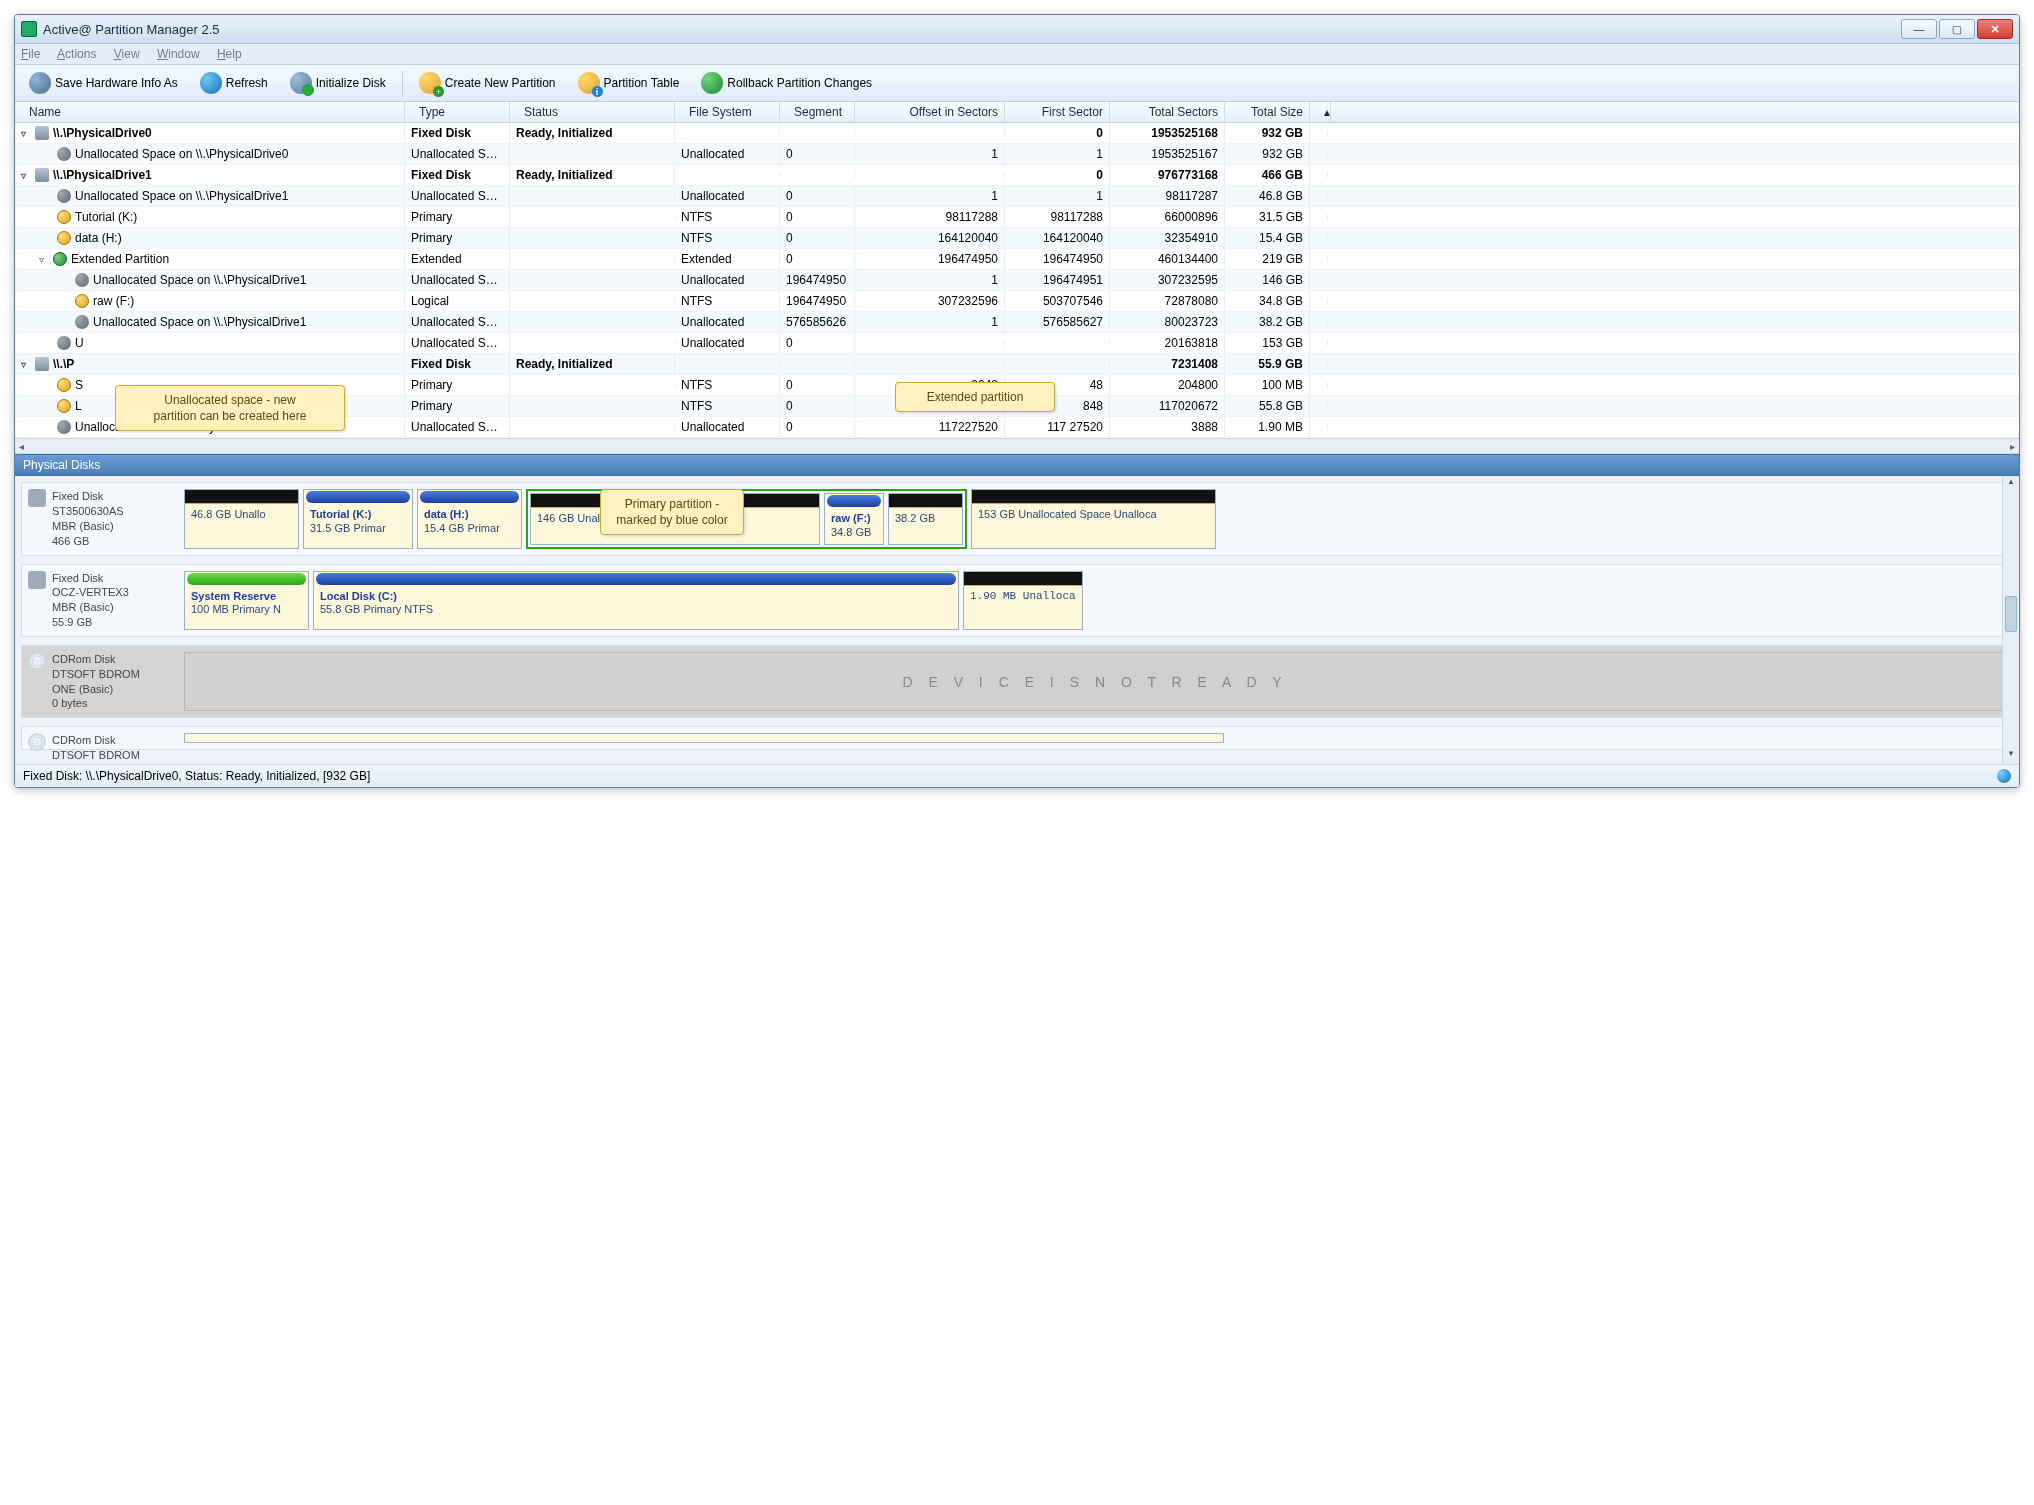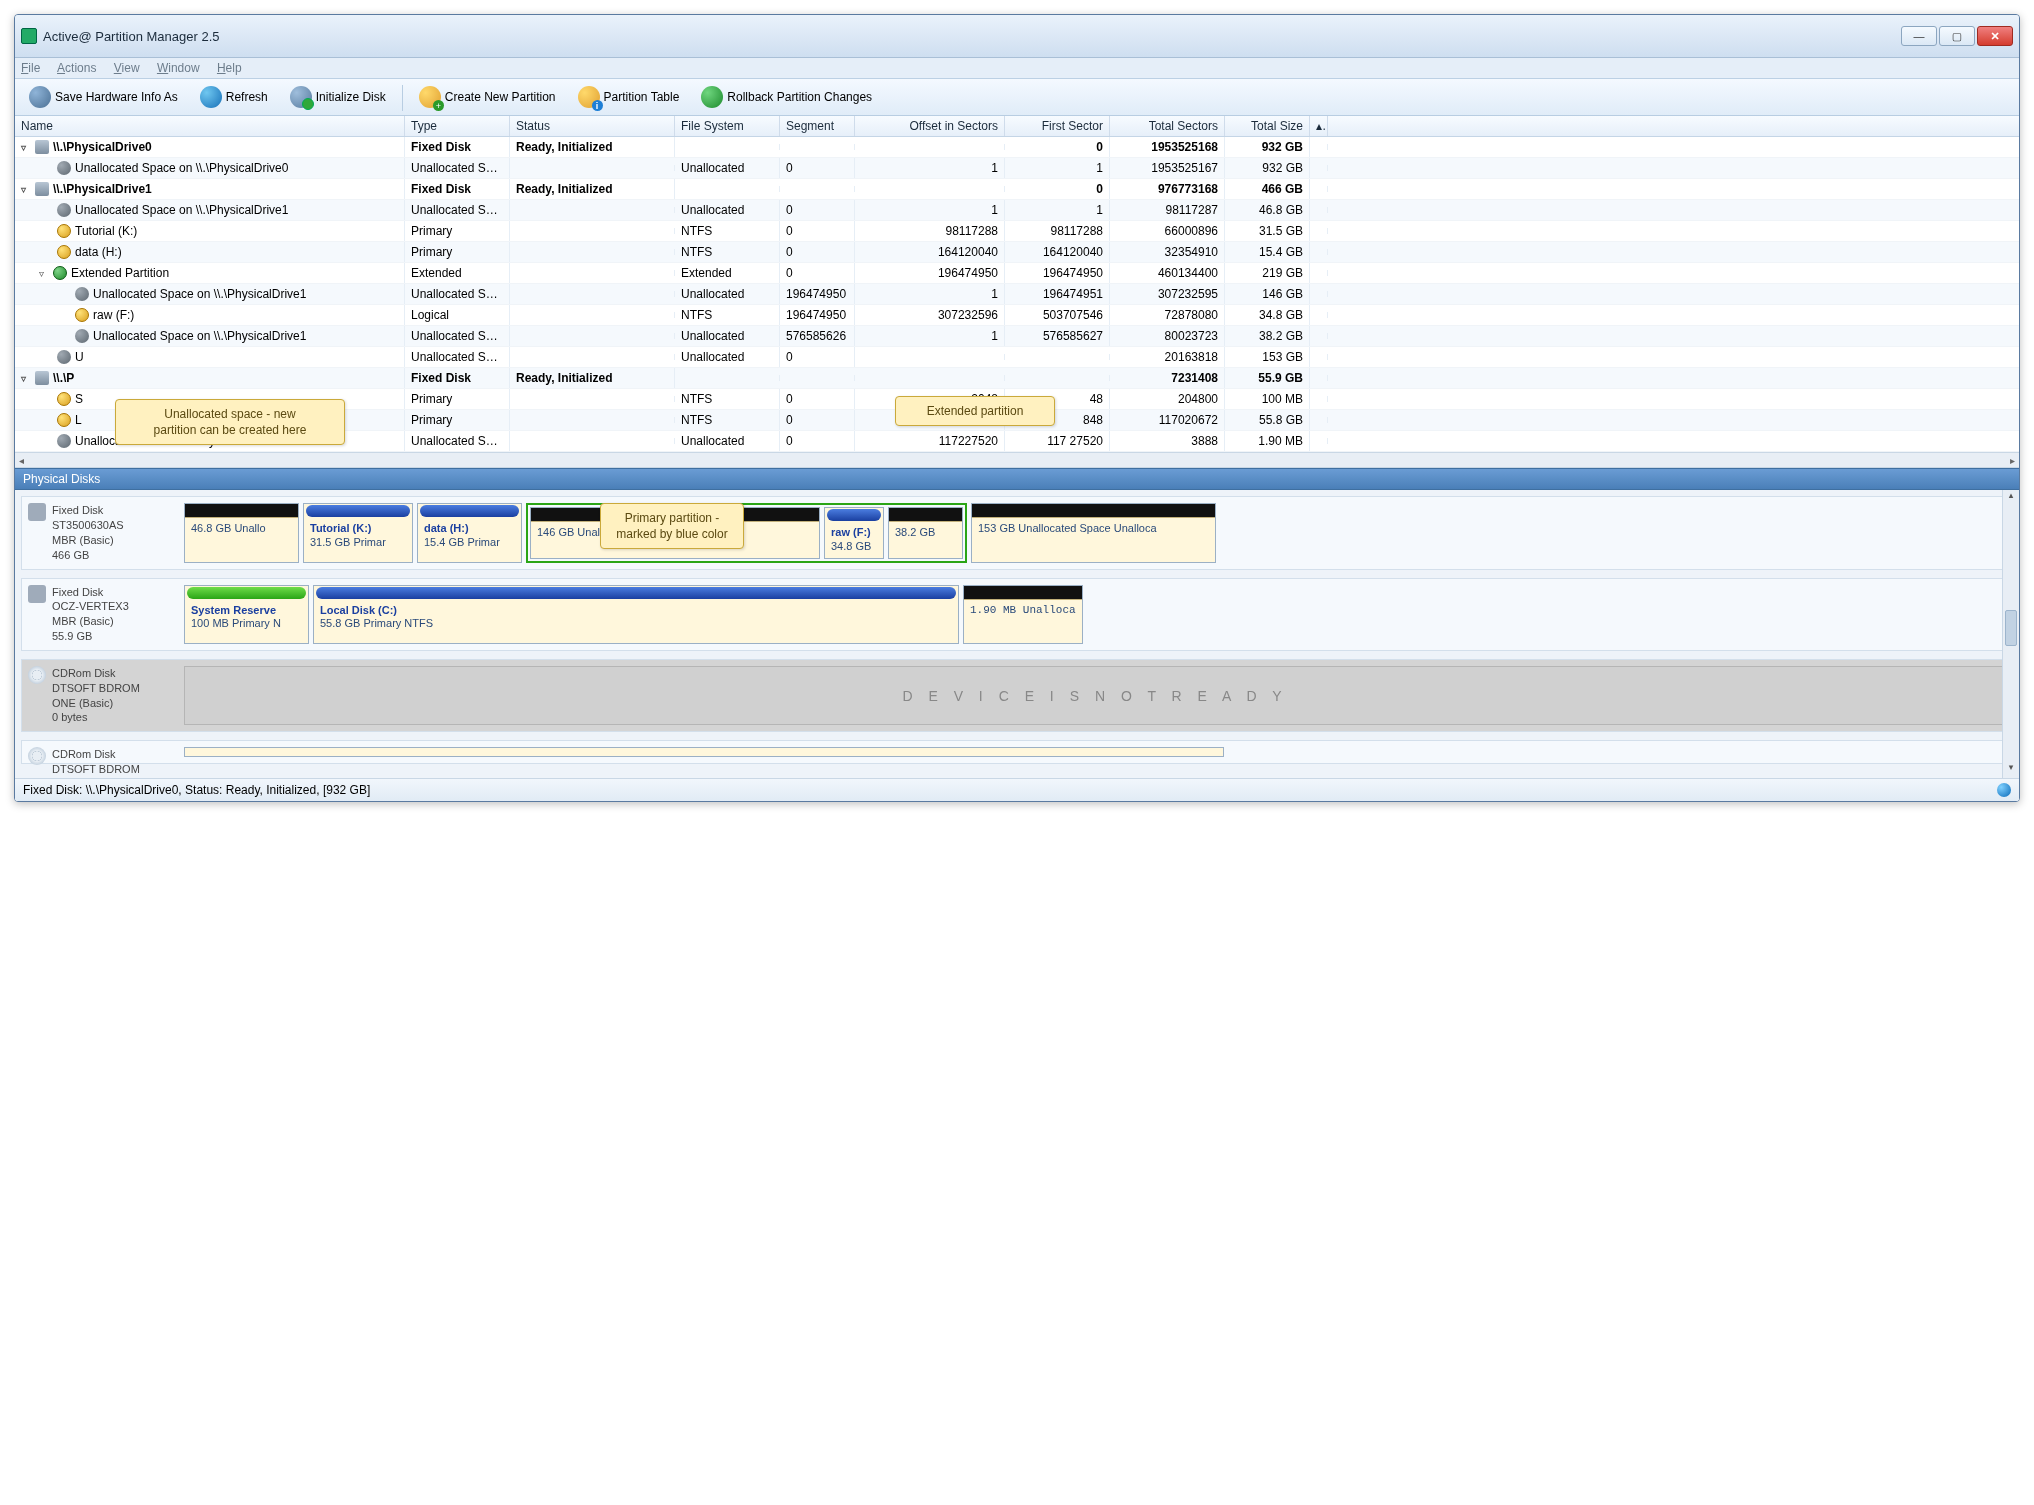--- a/index.html
+++ b/index.html
@@ -12,21 +12,21 @@
 .window {
   border: 1px solid #5a7aa0;
   border-radius: 4px;
   overflow: hidden;
   box-shadow: 0 2px 8px rgba(0,0,0,.25);
   background: #d8e5f2;
 }
 .titlebar {
   background: linear-gradient(#eaf2fb, #cedef0);
   display: flex; align-items: center;
-  padding: 11px 6px;
+  padding: 4px 6px;
   border-bottom: 1px solid #a9bfd6;
   justify-content: space-between;
 }
 .titlebar .app-icon {
   width: 16px; height: 16px; margin-right: 6px;
   background: #2a6; border: 1px solid #064; border-radius: 2px;
 }
 .titlebar .title { flex: 1; font-size: 13px; color: #1b2b3b; }
 .win-controls { display: flex; gap: 2px; }
 .win-btn {
@@ -83,21 +83,21 @@
 .grid-header {
   background: linear-gradient(#f7fbff, #e6eff9);
   border-bottom: 1px solid #c4d5e6;
   color: #1b2b3b;
 }
 .grid-header > div, .grid-row > div {
   padding: 3px 6px;
   white-space: nowrap; overflow: hidden; text-overflow: ellipsis;
   border-right: 1px solid #e6eef6;
 }
-.grid-header > div { border-right: 1px solid #cfdceb; }
+.grid-header > div { border-right: 1px solid #cfdceb; margin-left: 8px; }
 .grid-body { max-height: 370px; overflow-y: auto; overflow-x: hidden; }
 .grid-row { border-bottom: 1px solid #f0f4f8; }
 .grid-row:nth-child(even) { background: #f5f9fd; }
 .grid-row.bold { font-weight: bold; }
 .cell-name { display:flex; align-items:center; gap:4px; }
 .tree-toggle { width:10px; font-size:10px; color:#555; }
 .row-icon { width:14px; height:14px; display:inline-block; border-radius:50%; }
 .row-icon.disk { background: linear-gradient(#b8c6d4, #7d8e9f); border-radius:2px; }
 .row-icon.unalloc { background: radial-gradient(circle at 30% 30%, #a0a9b2, #5d6770); }
 .row-icon.primary { background: radial-gradient(circle at 30% 30%, #ffe27a, #d9a020); border:1px solid #a87400; }

